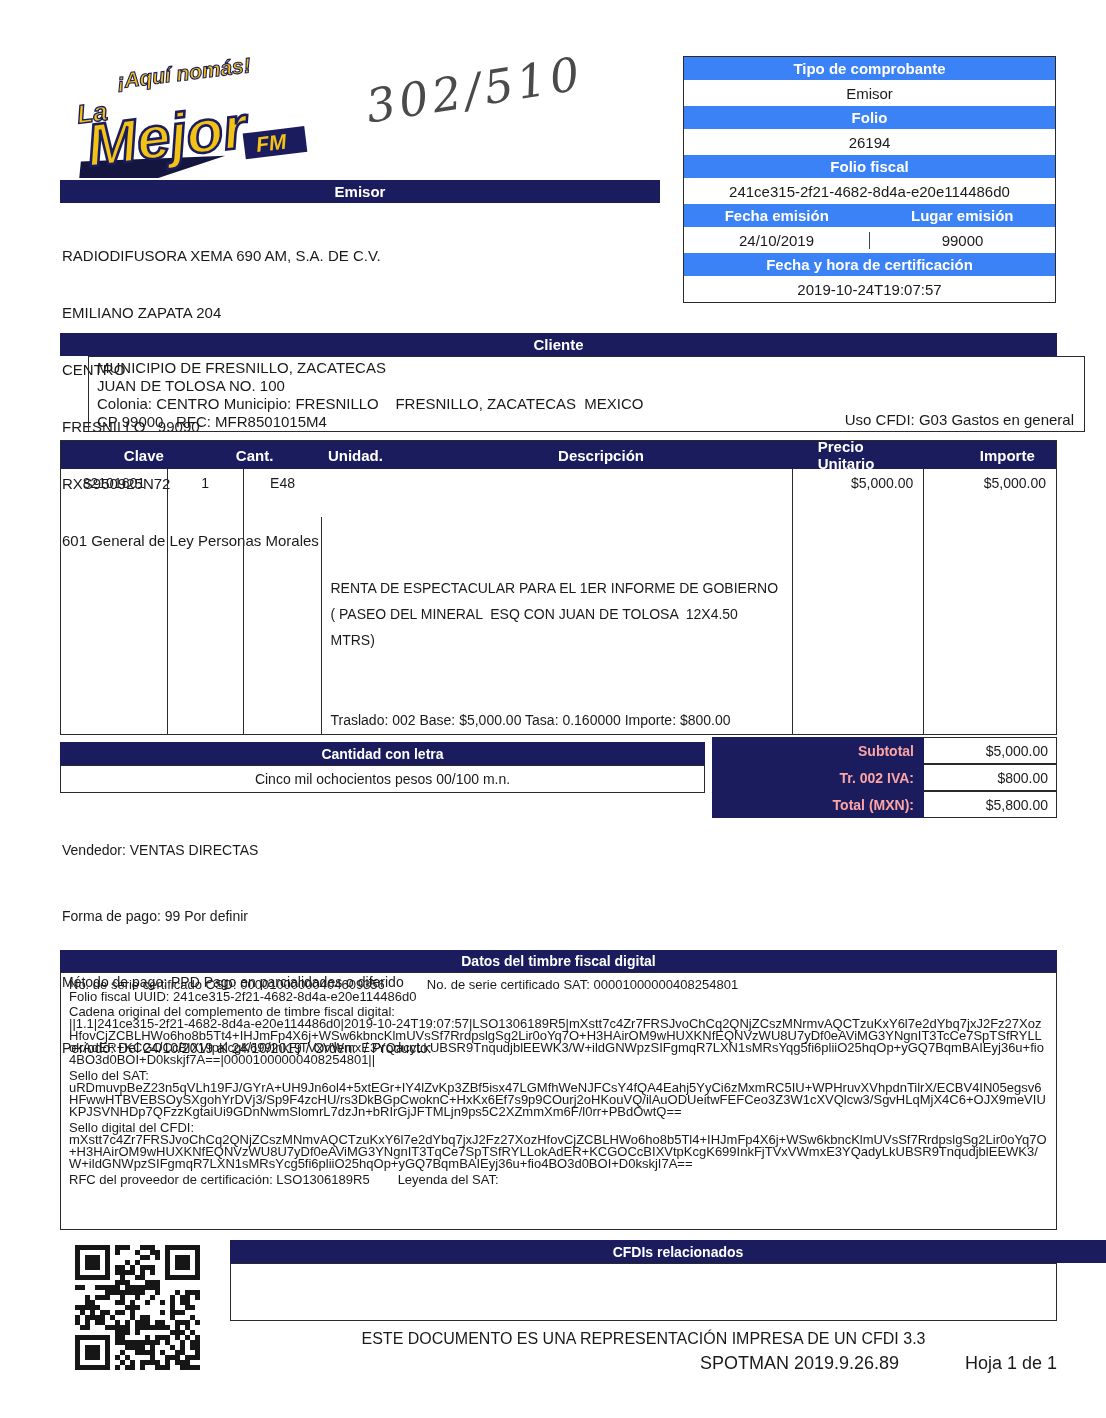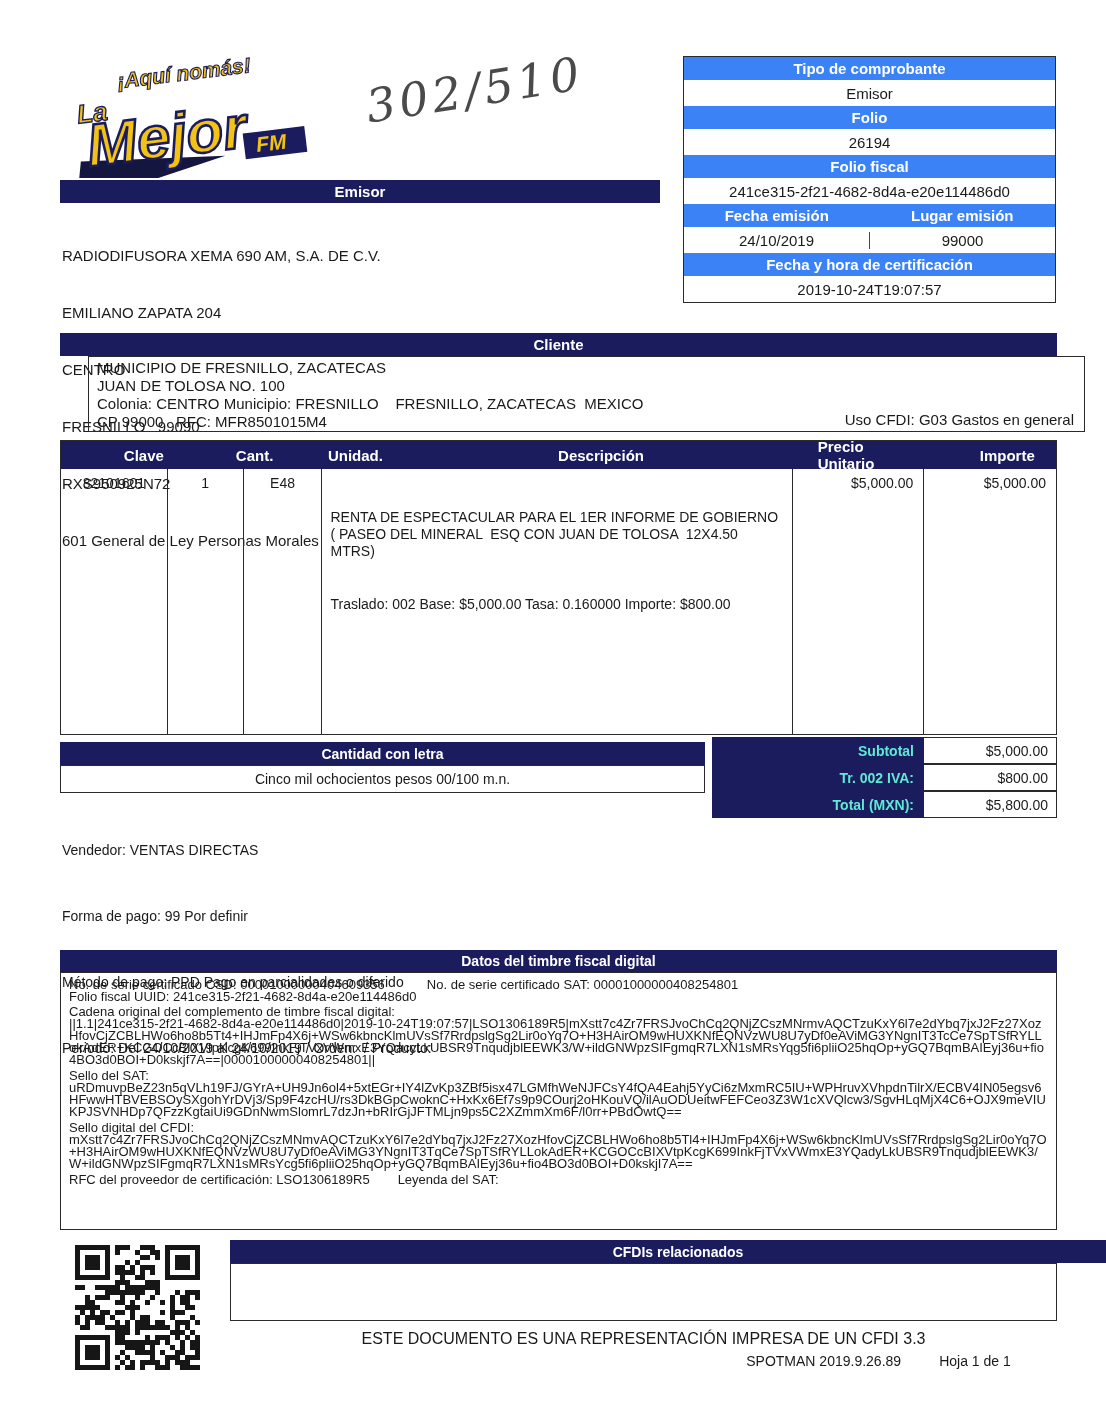--- a/index.html
+++ b/index.html
@@ -36,50 +36,50 @@
   .items .body{display:flex;height:265px;font-size:14px;}
   .items .body > div{box-sizing:border-box;padding-top:6px;}
   .c-clave{width:106px;}
   .c-cant{width:76px;}
   .c-unidad{width:79px;}
   .c-desc{width:471px;}
   .c-precio{width:132px;}
   .c-importe{width:133px;}
   .items .body .c-clave,.items .body .c-cant,.items .body .c-unidad{text-align:center;}
   .items .body > div + div{border-left:1px solid #2a2a2a;}
-  .items .body .c-desc{padding:6px 8px;white-space:pre-wrap;line-height:17px;}
+  .items .body .c-desc{padding:6px 8px;white-space:pre-wrap;line-height:26px;margin-top:48px;}
   .items .body .c-precio,.items .body .c-importe{text-align:right;padding-right:10px;}
   .tax-line{margin-top:2px;}
   
   .cantidad-bar{left:60px;top:742px;width:645px;height:23px;font-size:14px;}
   .cantidad-box{left:60px;top:765px;width:645px;height:28px;border:1px solid #2a2a2a;
     box-sizing:border-box;display:flex;align-items:center;justify-content:center;font-size:14px;}
   
   .totals{left:712px;top:737px;width:345px;}
   .totals .row{display:flex;height:27px;}
-  .totals .lab{width:212px;background:#1b1c5e;color:#5eead4;font-weight:bold;font-size:14px;
+  .totals .lab{width:212px;background:#1b1c5e;color:#fca5a5;font-weight:bold;font-size:14px;
     display:flex;align-items:center;justify-content:flex-end;padding-right:10px;box-sizing:border-box;padding-left:32px;}
   .totals .val{width:133px;border:1px solid #2a2a2a;border-left:none;background:#fff;font-size:14px;
     display:flex;align-items:center;justify-content:flex-end;padding-right:8px;box-sizing:border-box;}
   
   .payinfo{left:62px;top:795px;font-size:14px;line-height:22px;white-space:pre-wrap;}
   
   .timbre-bar{left:60px;top:950px;width:997px;height:22px;font-size:14px;}
   .timbre-box{left:60px;top:972px;width:997px;height:258px;border:1px solid #2a2a2a;
     box-sizing:border-box;padding:6px 8px;font-size:13px;line-height:12px;}
   .timbre-box .b64{word-break:break-all;margin:0 0 4px 0;}
   .timbre-box .lbl{margin-top:3px;}
   .gap-left{margin-left:42px;}
   
   .qr{left:75px;top:1245px;width:125px;height:125px;}
   .cfdis-bar{left:230px;top:1240px;width:896px;height:23px;font-size:14px;}
   .cfdis-box{left:230px;top:1263px;width:827px;height:58px;border:1px solid #2a2a2a;box-sizing:border-box;background:#fff;}
   
   .footer1{left:230px;top:1330px;width:827px;text-align:center;font-size:16px;}
-  .footer2{left:700px;top:1353px;width:357px;display:flex;justify-content:center;gap:38px;font-size:14px;}
+  .footer2{left:700px;top:1353px;width:357px;display:flex;justify-content:space-between;gap:38px;font-size:18px;}
   
   .handwritten{left:365px;top:62px;width:230px;font-size:46px;color:#4a4a4a;
     font-family:"DejaVu Serif",serif;font-style:italic;transform:rotate(-9deg);letter-spacing:4px;}
 </style>
 </head>
 <body>
 
 <div class="page">
 
   <div class="abs" style="left:70px;top:50px;width:270px;height:128px;">

